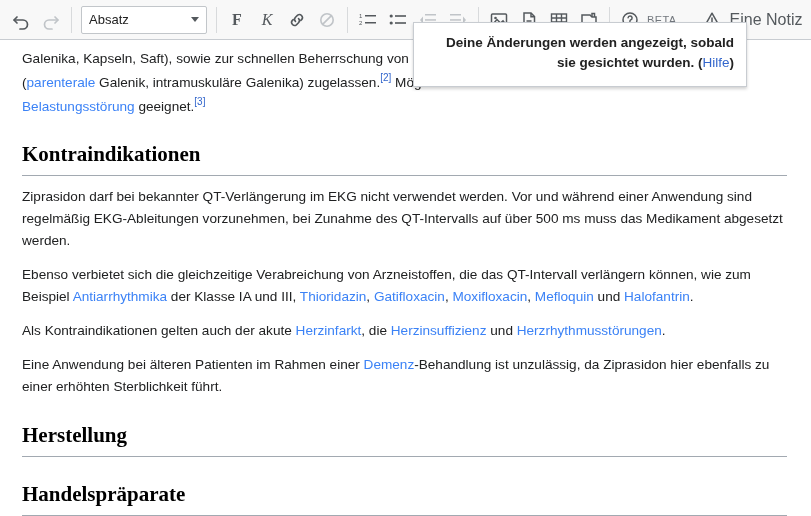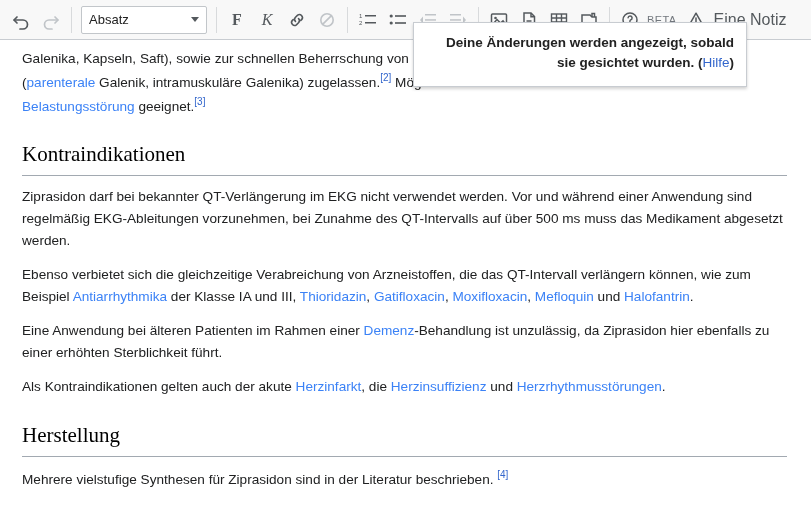--- a/index.html
+++ b/index.html
@@ -73,21 +73,21 @@
     color: #54595d;
     margin-left: 3px;
     margin-right: 6px;
     white-space: nowrap;
   }
   .tb-beta {
     font-size: 11px;
     color: #72777d;
     letter-spacing: .4px;
     margin-left: 2px;
-    margin-right: 4px;
+    margin-right: 20px;
   }
   .tb-spacer { flex: 1 1 auto; }
 
   .icon-letter {
     font-size: 16px;
     line-height: 1;
   }
   .icon-letter.serif { font-family: "Liberation Serif", serif; }
 
   
@@ -122,21 +122,21 @@
     overflow: hidden;
     font-size: 13.6px;
     line-height: 1.62;
     color: #202122;
   }
   .doc p { margin: 4px 0 12px 0; }
   .doc a { color: #3b82f6; text-decoration: none; }
   .doc .ref { color: #3366cc; font-size: 10px; vertical-align: super; }
   .doc h2 {
     font-family: "Liberation Serif", serif;
-    font-weight: normal;
+    font-weight: bold;
     font-size: 21px;
     margin: 20px 0 10px 0;
     padding-bottom: 4px;
     border-bottom: 1px solid #a2a9b1;
     color: #000;
   }
 
   
   .partial { margin-bottom: 10px; }
 </style>
@@ -288,19 +288,18 @@
     </div>
     <div>
       <a href="#">Belastungsstörung</a><span> geeignet.</span><span class="ref">[3]</span>
     </div>
   </div>
 
   <div id="sections">
       <h2>Kontraindikationen</h2>
       <p><span>Ziprasidon darf bei bekannter QT-Verlängerung im EKG nicht verwendet werden. Vor und während einer Anwendung sind regelmäßig EKG-Ableitungen vorzunehmen, bei Zunahme des QT-Intervalls auf über 500 ms muss das Medikament abgesetzt werden.</span></p>
       <p><span>Ebenso verbietet sich die gleichzeitige Verabreichung von Arzneistoffen, die das QT-Intervall verlängern können, wie zum Beispiel </span><a href="#">Antiarrhythmika</a><span> der Klasse IA und III, </span><a href="#">Thioridazin</a><span>, </span><a href="#">Gatifloxacin</a><span>, </span><a href="#">Moxifloxacin</a><span>, </span><a href="#">Mefloquin</a><span> und </span><a href="#">Halofantrin</a><span>.</span></p>
+      <p><span>Als Kontraindikationen gelten auch der akute </span><a href="#">Herzinfarkt</a><span>, die </span><a href="#">Herzinsuffizienz</a><span> und </span><a href="#">Herzrhythmusstörungen</a><span>.</span></p>
       <p><span>Eine Anwendung bei älteren Patienten im Rahmen einer </span><a href="#">Demenz</a><span>-Behandlung ist unzulässig, da Ziprasidon hier ebenfalls zu einer erhöhten Sterblichkeit führt.</span></p>
-      <p><span>Als Kontraindikationen gelten auch der akute </span><a href="#">Herzinfarkt</a><span>, die </span><a href="#">Herzinsuffizienz</a><span> und </span><a href="#">Herzrhythmusstörungen</a><span>.</span></p>
       <h2>Herstellung</h2>
-      <p><span>Mehrere vielstufige Synthesen für Ziprasidon sind in der Literatur beschrieben. </span><span class="ref">[4]</span></p>
       <h2>Handelspräparate</h2>
     </div>
 </div>
 
 </body></html>

